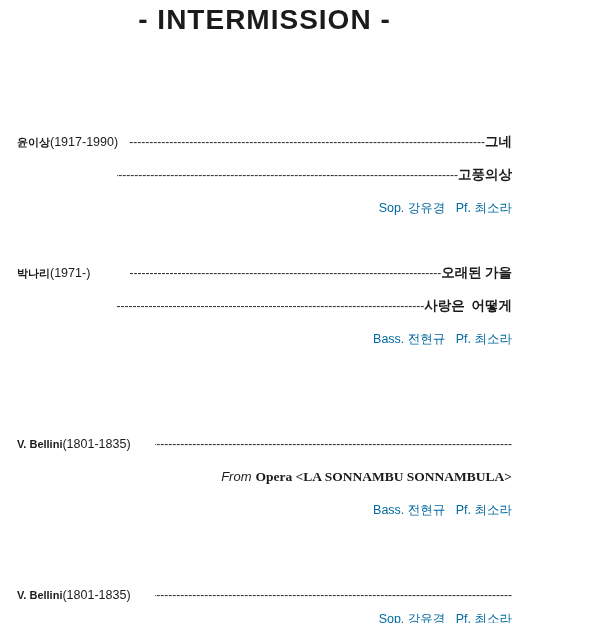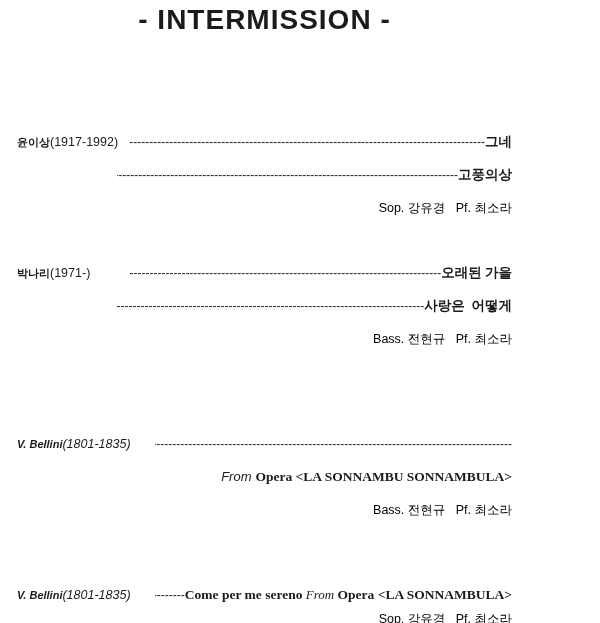--- a/index.html
+++ b/index.html
@@ -30,21 +30,21 @@
   .p-line {
     display: flex;
     align-items: baseline;
     line-height: 18px;
     margin-bottom: 15px;
   }
   .entry-4 .p-line { margin-bottom: 6px; }
 
   .composer-cell { flex: 0 0 auto; white-space: pre; }
   .c-w1 { width: 112px; }
-  .c-w2 { width: 138px; font-style: italic; }
+  .c-w2 { width: 138px; }
   .composer-name { font-weight: bold; font-size: 11px; }
   .composer-dates { font-size: 12.5px; }
 
   .spacer { flex: 0 0 100px; }
 
   .leader {
     flex: 1 1 0;
     overflow: hidden;
     white-space: nowrap;
     direction: rtl;
@@ -79,33 +79,33 @@
     font-weight: normal;
     font-size: 13px;
     white-space: pre;
   }
 
   .performers {
     text-align: right;
     font-size: 12.5px;
     line-height: 18px;
     white-space: pre;
-    color: #000000;
+    color: #0369a1;
   }
 </style>
 </head>
 <body>
 
 <div class="content">
 
   <div class="program-title">- INTERMISSION -</div>
 
   <div class="entry entry-1">
     <div class="p-line">
-      <span class="composer-cell c-w1"><span class="composer-name">윤이상</span><span class="composer-dates">(1917-1992)</span></span>
+      <span class="composer-cell c-w1"><span class="composer-name">윤이상</span><span class="composer-dates">(1917-1990)</span></span>
       <span class="leader">--------------------------------------------------------------------------------------------------------------------------------------------------------------------------------------------------------------------------------</span>
       <span class="piece-title">그네</span>
     </div>
     <div class="p-line">
       <span class="spacer"></span>
       <span class="leader">--------------------------------------------------------------------------------------------------------------------------------------------------------------------------------------------------------------------------------</span>
       <span class="piece-title">고풍의상</span>
     </div>
     <div class="performers">Sop. 강유경   Pf. 최소라</div>
   </div>
@@ -133,18 +133,17 @@
       <span class="from">From</span>
       <span class="piece-title">Opera &lt;LA SONNAMBU SONNAMBULA&gt;</span>
     </div>
     <div class="performers">Bass. 전현규   Pf. 최소라</div>
   </div>
 
   <div class="entry entry-4">
     <div class="p-line">
       <span class="composer-cell c-w2"><span class="composer-name">V. Bellini</span><span class="composer-dates">(1801-1835)</span></span>
       <span class="leader">--------------------------------------------------------------------------------------------------------------------------------------------------------------------------------------------------------------------------------</span>
-      <span class="piece-title"><span>Come per me sereno </span><span class="from-inline">From</span><span> Opera &lt;LA SONNAMBULA&gt;</span></span>
     </div>
     <div class="performers">Sop. 강유경   Pf. 최소라</div>
   </div>
 
 </div>
 
 </body></html>

